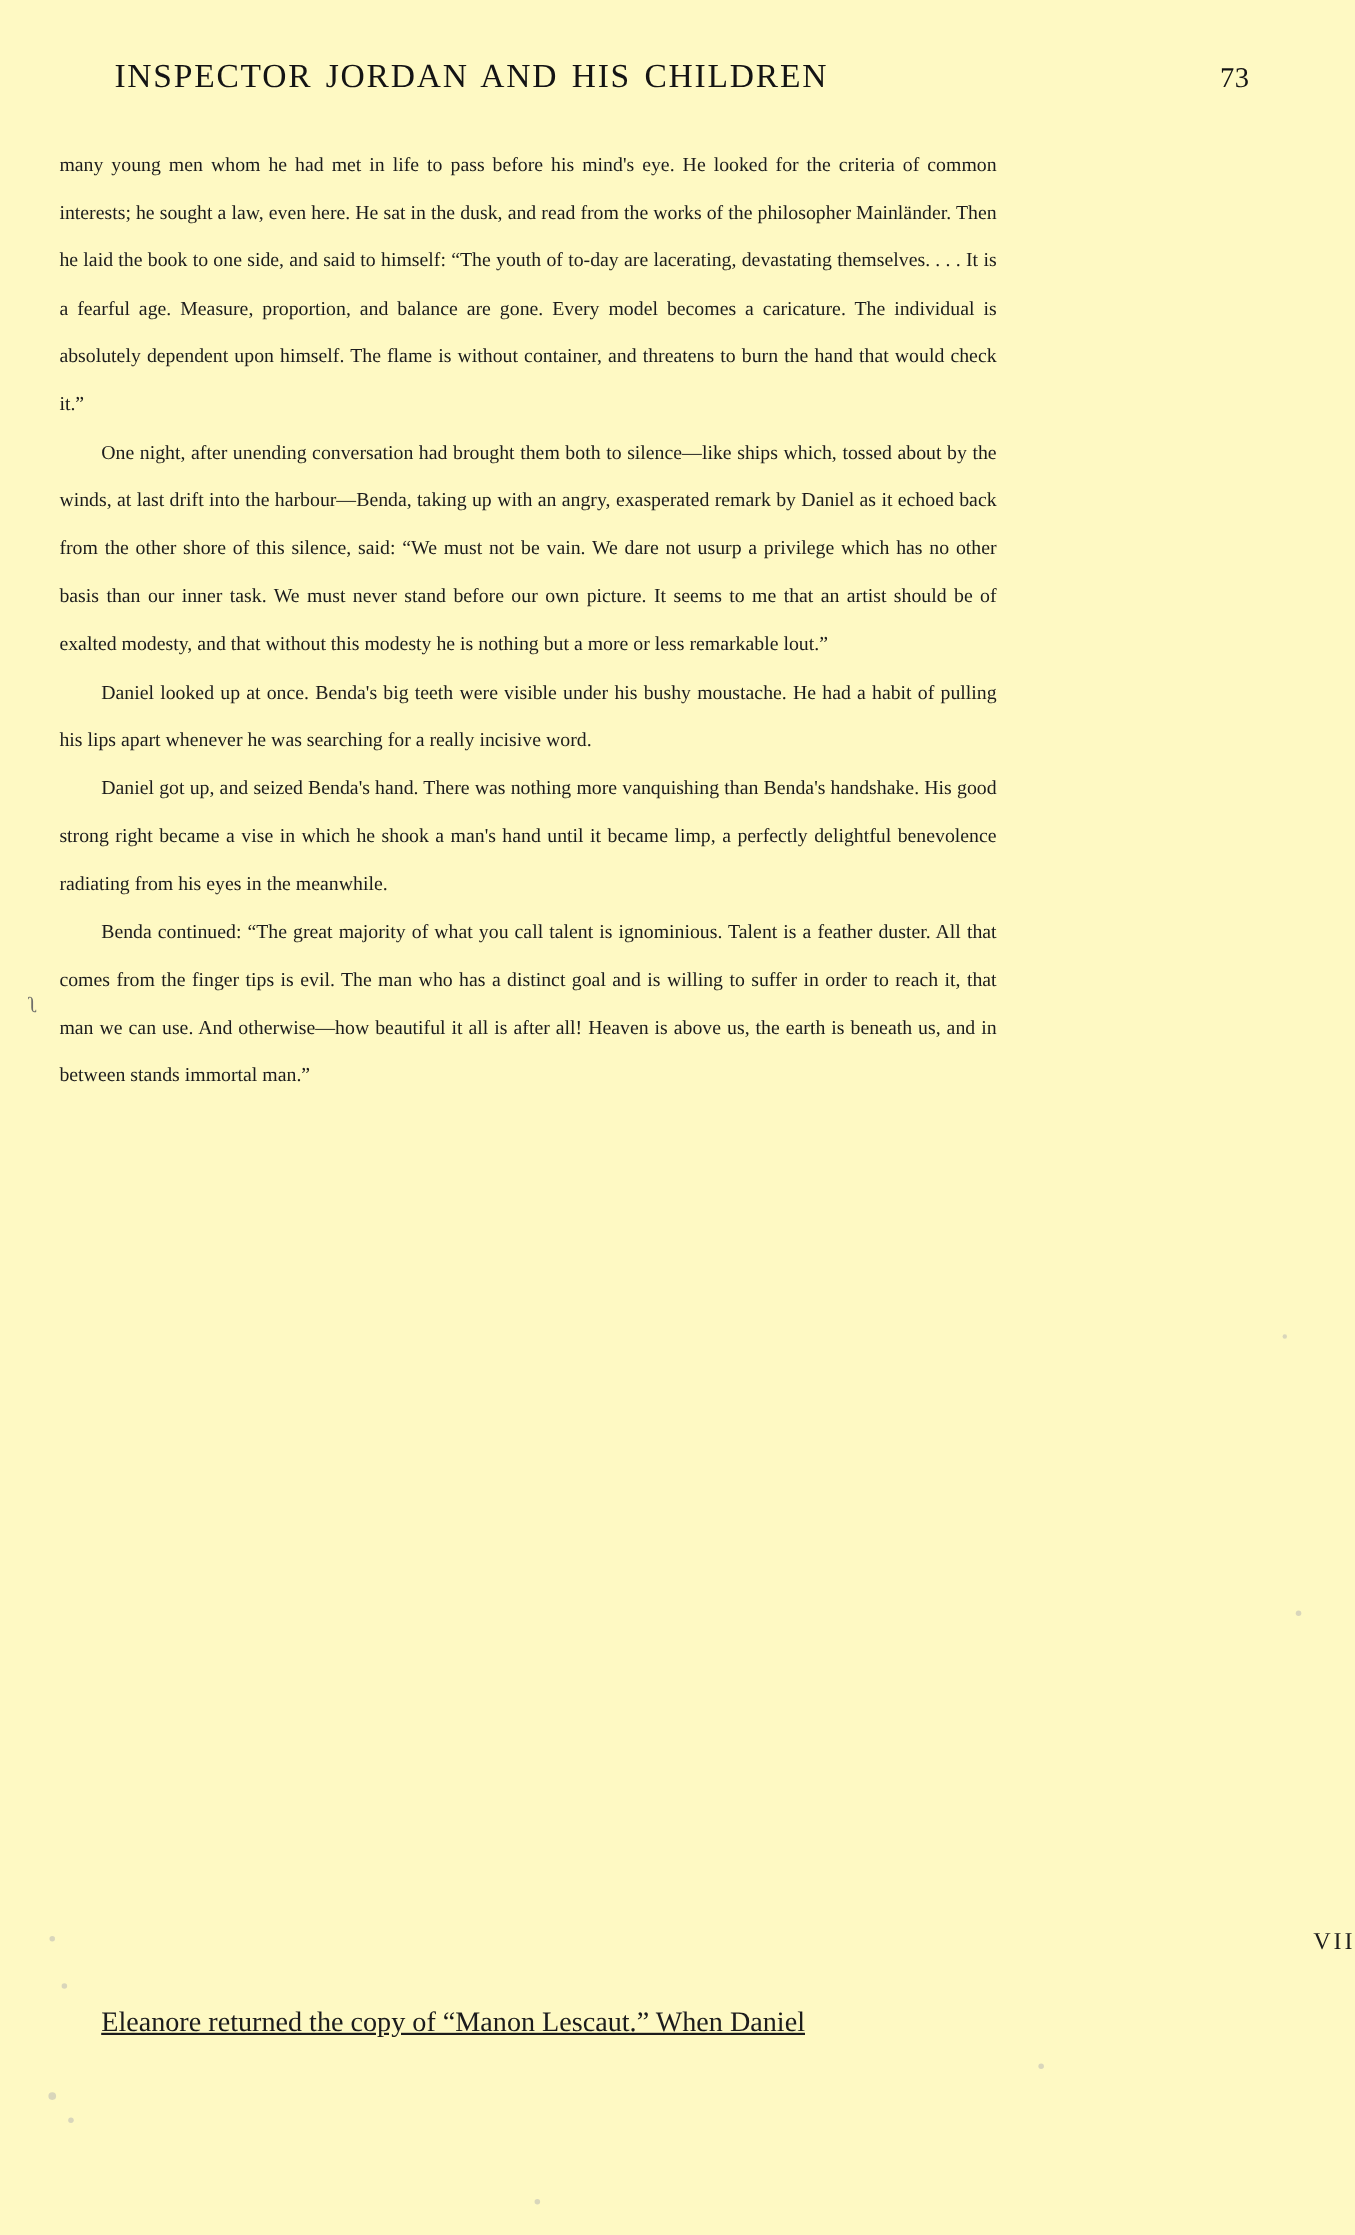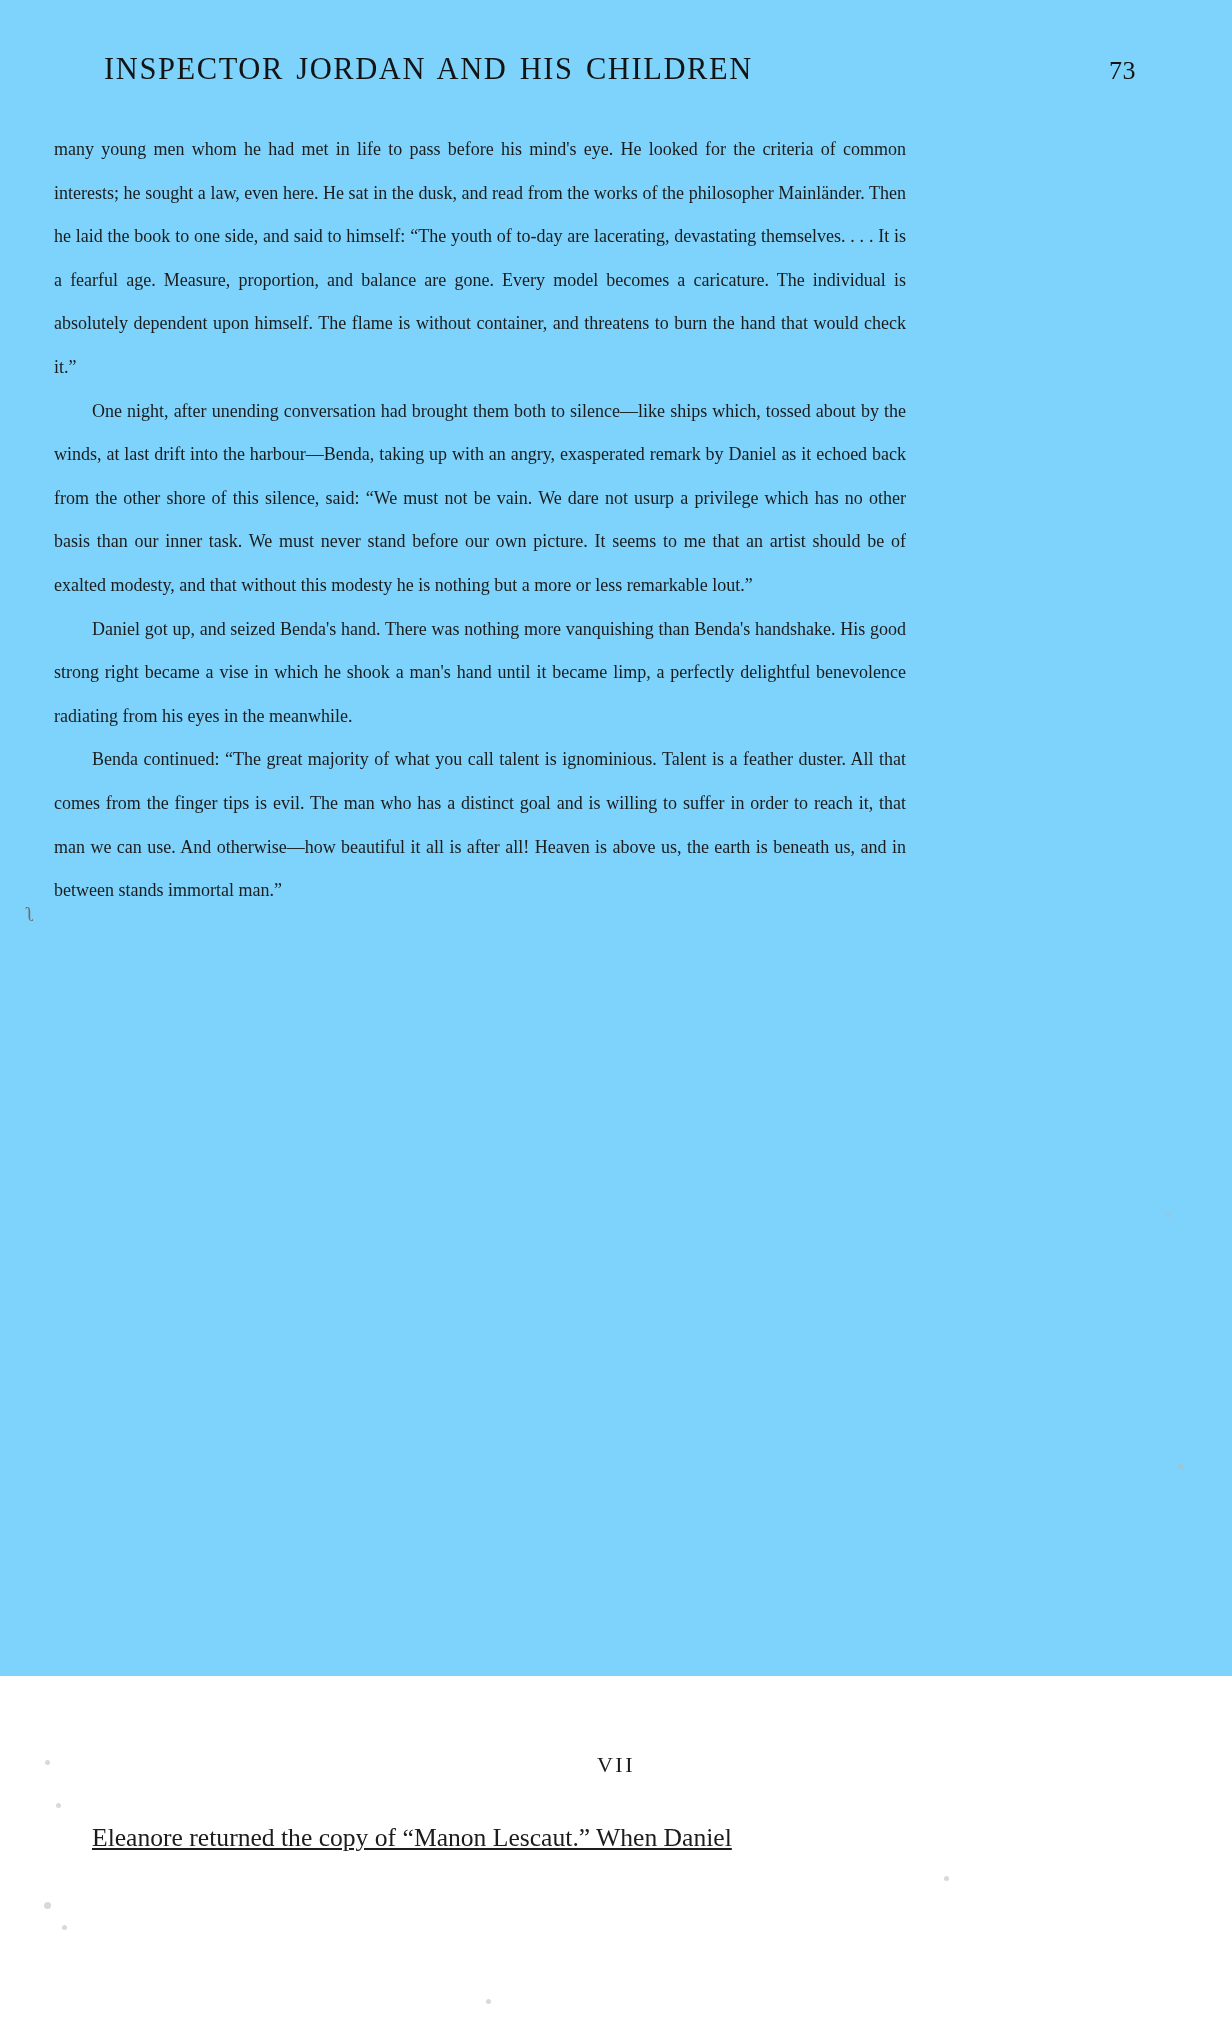--- a/index.html
+++ b/index.html
@@ -11,24 +11,24 @@
     width: 1232px;
     height: 2032px;
     font-family: "Liberation Serif", serif;
     color: #1a1a1a;
     position: relative;
     overflow: hidden;
   }
   .page {
     position: relative;
     width: 1232px;
-    height: 1676px;
+    height: 2032px;
     box-sizing: border-box;
     padding: 0;
-    background: #7dd3fc;
+    background: #fef9c3;
   }
   .running-head {
     position: absolute;
     top: 52px;
     left: 104px;
     right: 96px;
     display: flex;
     align-items: baseline;
     justify-content: space-between;
   }
@@ -63,21 +63,21 @@
     hyphens: none;
   }
   .body-text p.first {
     text-indent: 0;
   }
   .section-mark {
     position: absolute;
     top: 1752px;
     left: 0;
     width: 1232px;
-    text-align: center;
+    text-align: right;
     font-size: 22px;
     letter-spacing: 2.5px;
     color: #1c1c1c;
   }
   .closing {
     position: absolute;
     top: 1816px;
     left: 54px;
     width: 852px;
     font-size: 25.6px;
@@ -113,20 +113,21 @@
   <div class="running-head">
     <span class="title">INSPECTOR JORDAN AND HIS CHILDREN</span>
     <span class="folio">73</span>
   </div>
 
   <div class="margin-mark">ʅ</div>
 
   <div class="body-text">
     <p class="first">many young men whom he had met in life to pass before his mind's eye. He looked for the criteria of common interests; he sought a law, even here. He sat in the dusk, and read from the works of the philosopher Mainländer. Then he laid the book to one side, and said to himself: “The youth of to-day are lacerating, devastating themselves. . . . It is a fearful age. Measure, proportion, and balance are gone. Every model becomes a caricature. The individual is absolutely dependent upon himself. The flame is without container, and threatens to burn the hand that would check it.”</p>
     <p>One night, after unending conversation had brought them both to silence—like ships which, tossed about by the winds, at last drift into the harbour—Benda, taking up with an angry, exasperated remark by Daniel as it echoed back from the other shore of this silence, said: “We must not be vain. We dare not usurp a privilege which has no other basis than our inner task. We must never stand before our own picture. It seems to me that an artist should be of exalted modesty, and that without this modesty he is nothing but a more or less remarkable lout.”</p>
+    <p>Daniel looked up at once. Benda's big teeth were visible under his bushy moustache. He had a habit of pulling his lips apart whenever he was searching for a really incisive word.</p>
     <p>Daniel got up, and seized Benda's hand. There was nothing more vanquishing than Benda's handshake. His good strong right became a vise in which he shook a man's hand until it became limp, a perfectly delightful benevolence radiating from his eyes in the meanwhile.</p>
     <p>Benda continued: “The great majority of what you call talent is ignominious. Talent is a feather duster. All that comes from the finger tips is evil. The man who has a distinct goal and is willing to suffer in order to reach it, that man we can use. And otherwise—how beautiful it all is after all! Heaven is above us, the earth is beneath us, and in between stands immortal man.”</p>
   </div>
 
   <div class="section-mark">VII</div>
 
   <div class="closing">
     <p>Eleanore returned the copy of “Manon Lescaut.” When Daniel</p>
   </div>
 

